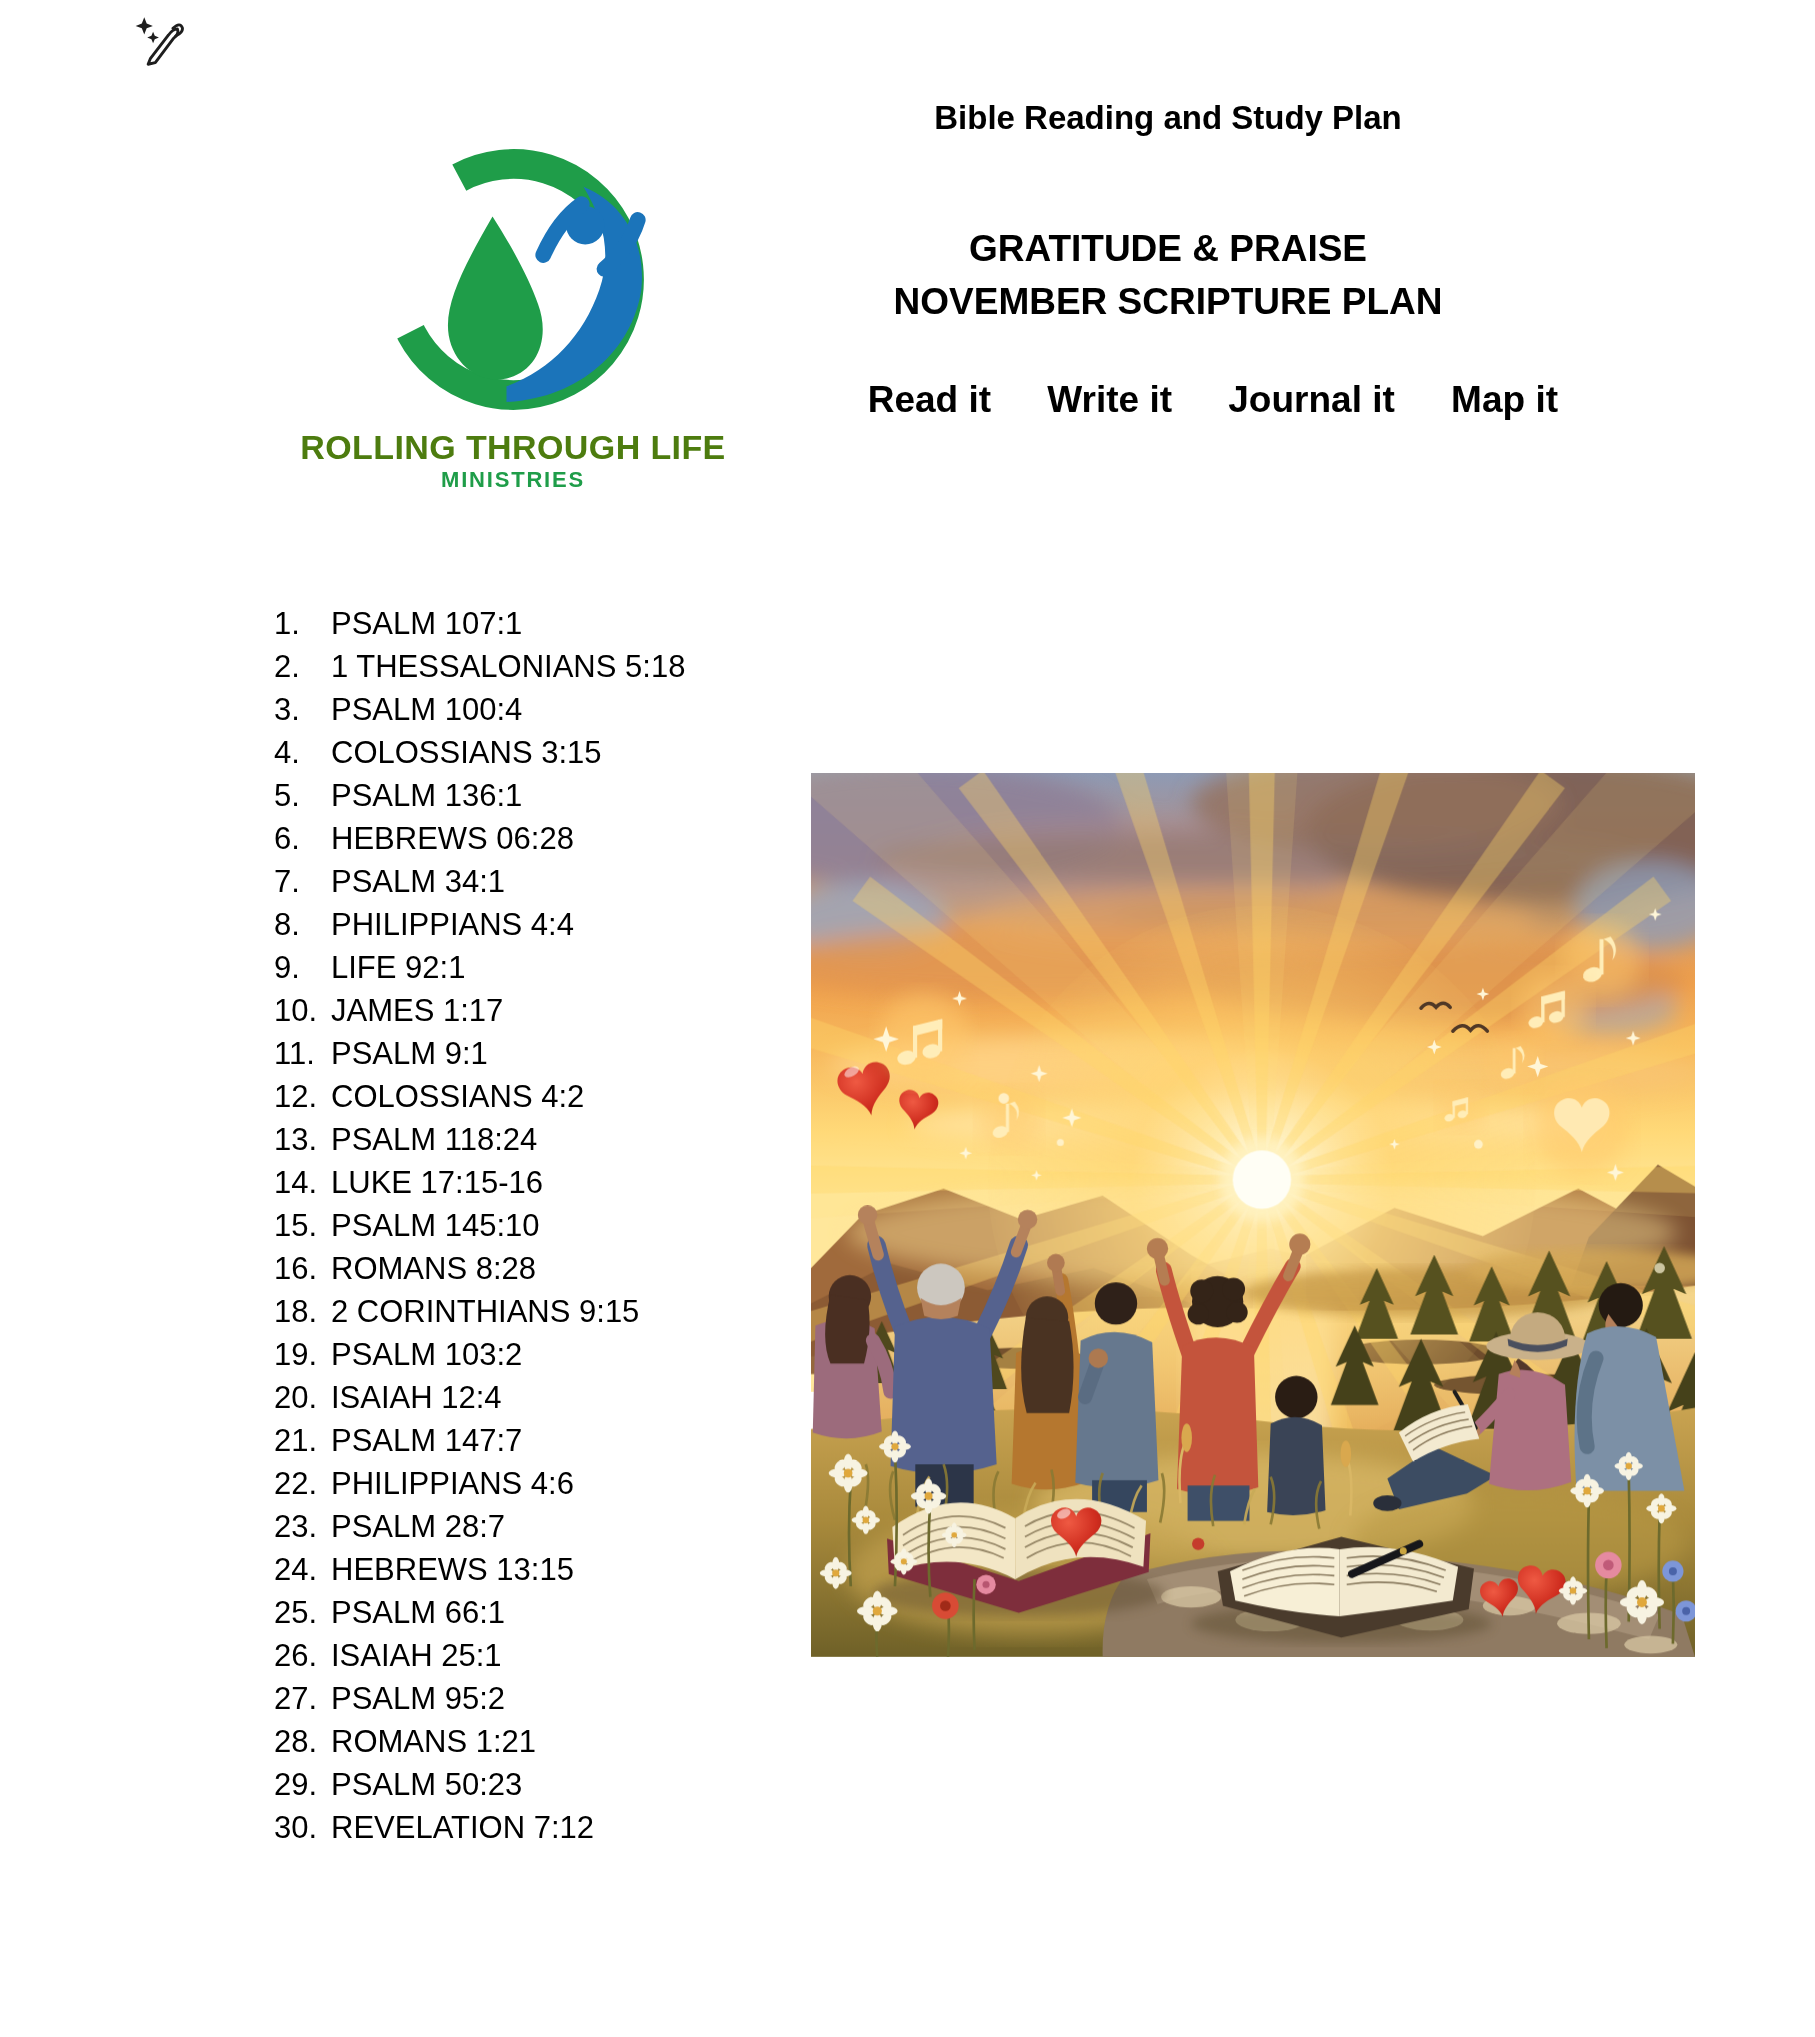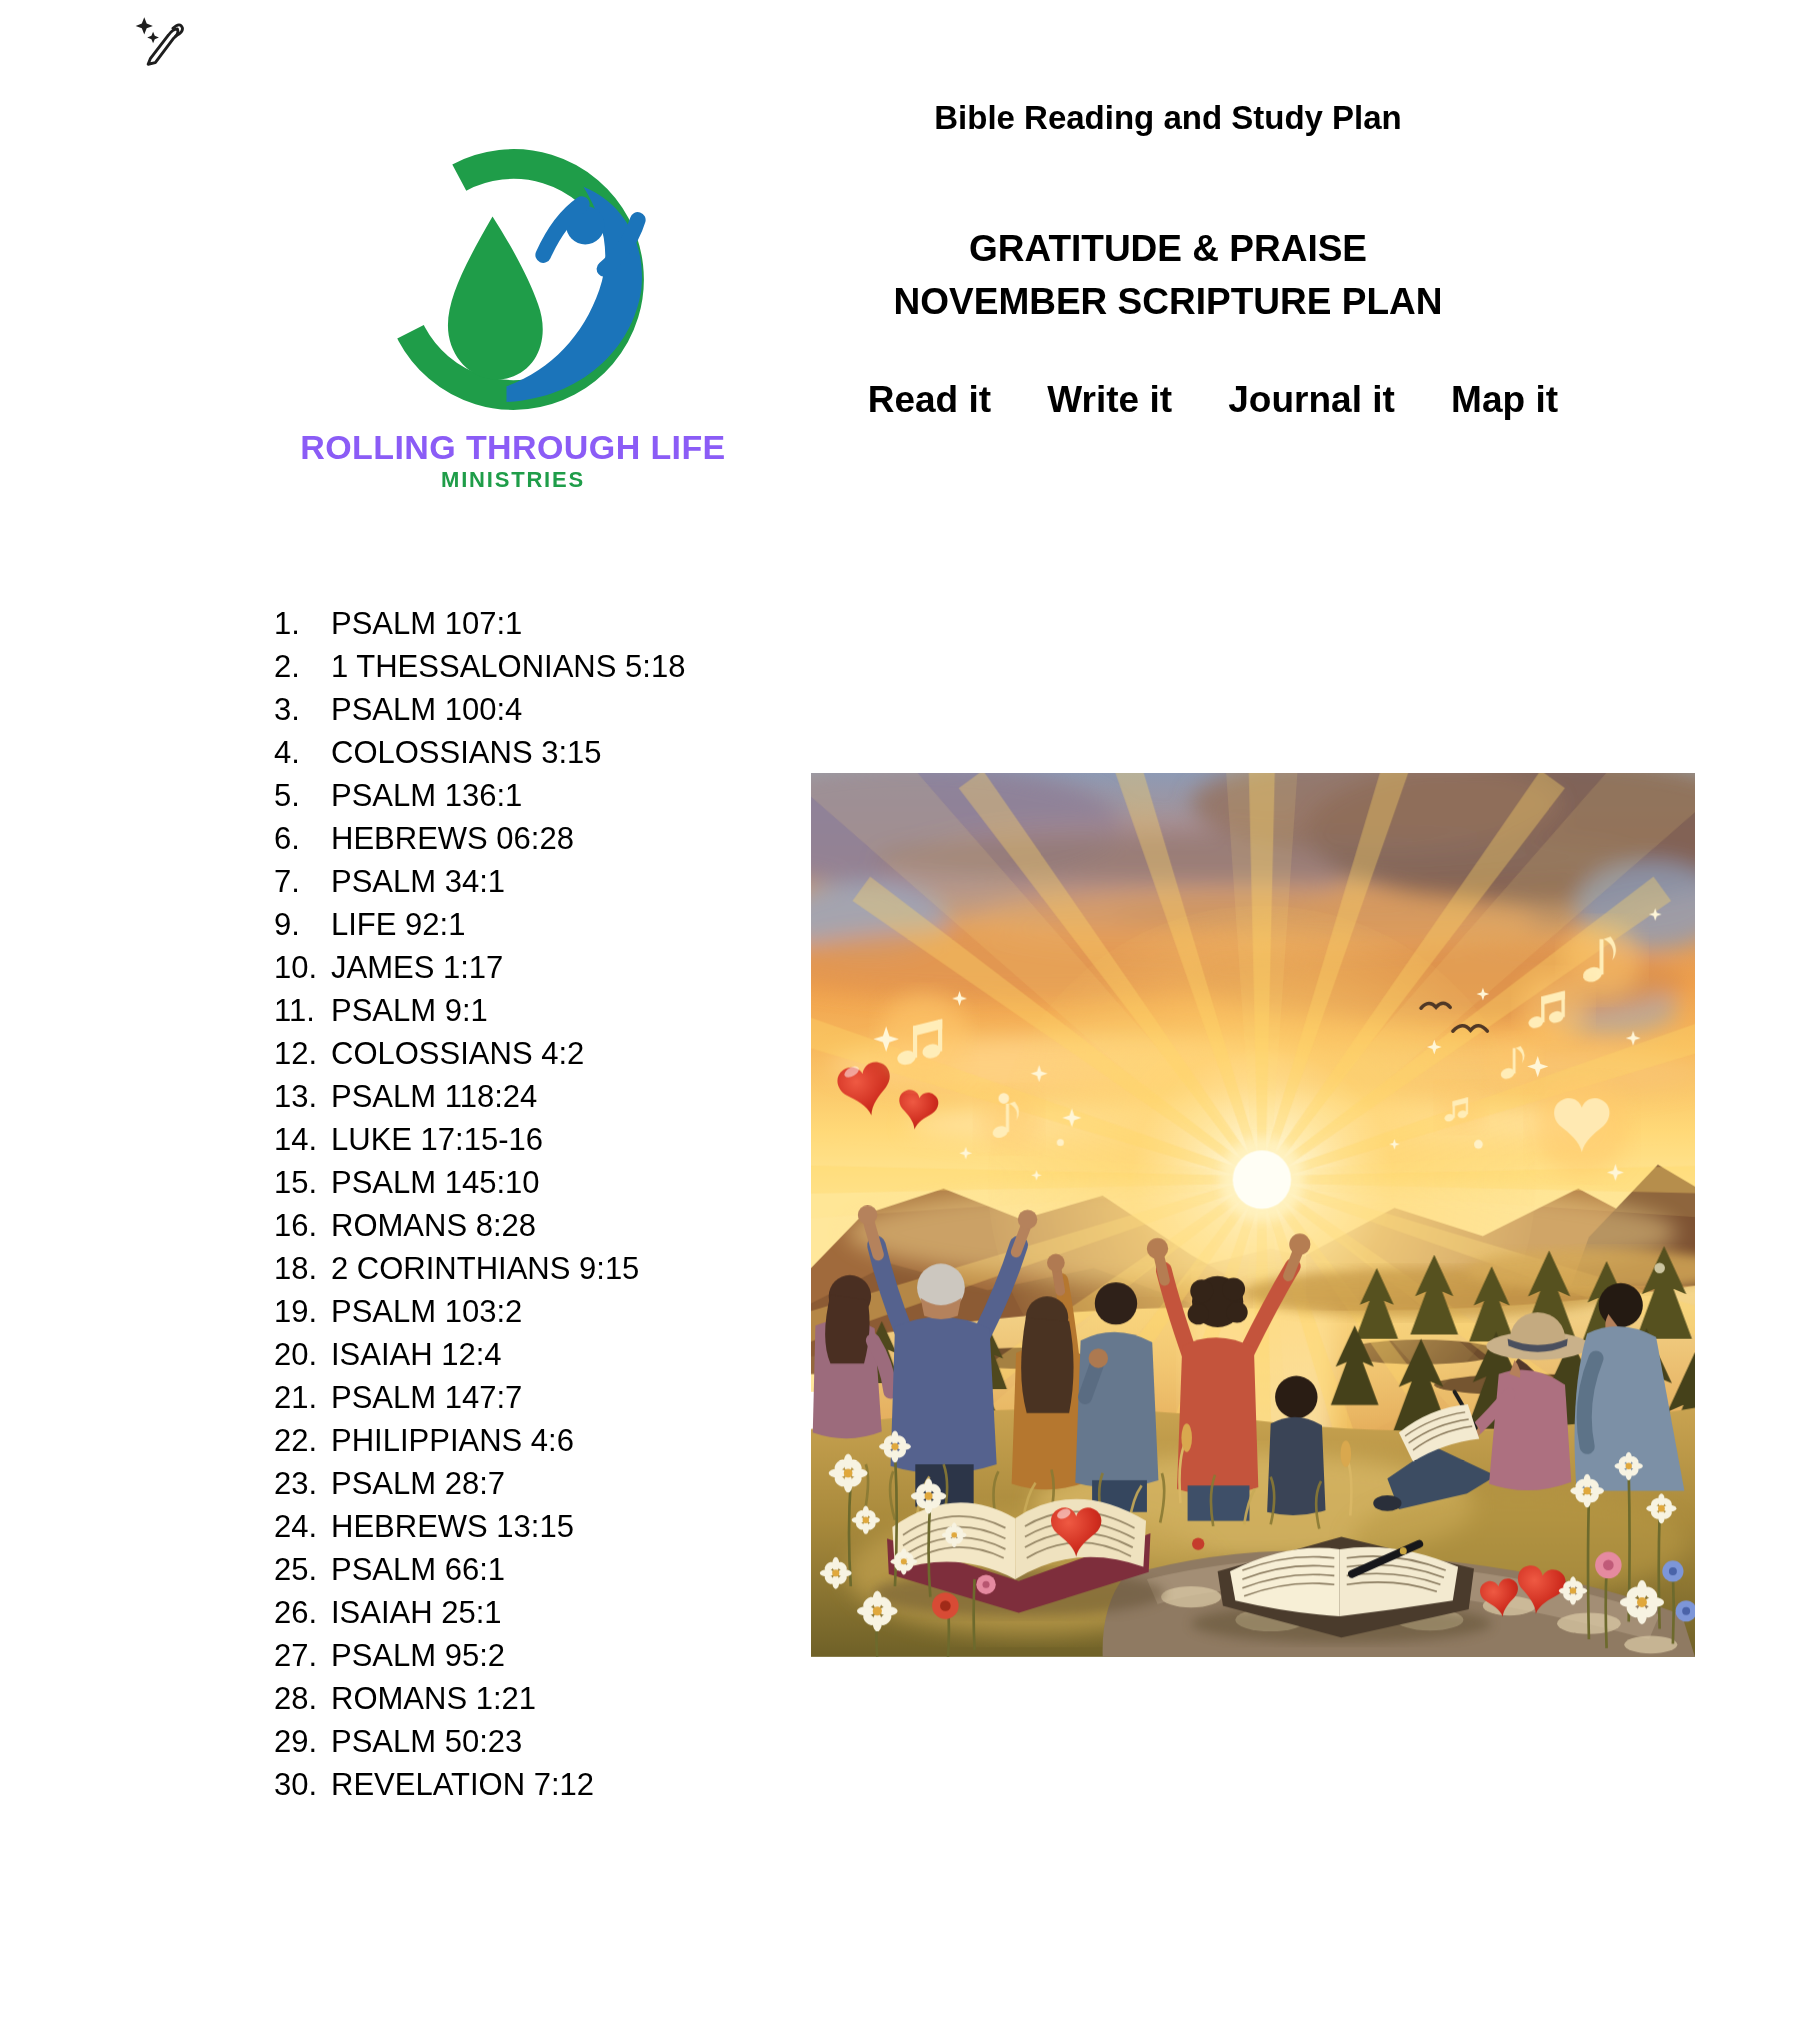--- a/index.html
+++ b/index.html
@@ -4,21 +4,21 @@
 <style>
   html,body{margin:0;padding:0;}
   body{
     width:1816px;height:2038px;position:relative;background:#ffffff;
     font-family:"Liberation Sans", sans-serif;color:#000;overflow:hidden;
   }
   .pen-icon{position:absolute;left:131px;top:14px;width:53px;height:53px;cursor:pointer;}
   
   .logo{position:absolute;left:238px;top:122px;width:470px;text-align:center;}
   .logo-mark{width:351px;height:280px;display:block;margin:0 auto;}
-  .logo-name{font-size:34px;font-weight:bold;color:#8b5cf6;letter-spacing:0.4px;margin-top:12.4px;white-space:nowrap;}
+  .logo-name{font-size:34px;font-weight:bold;color:#4d7c0f;letter-spacing:0.4px;margin-top:12.4px;white-space:nowrap;}
   .logo-sub{font-size:22px;font-weight:bold;color:#1f9d49;letter-spacing:1.8px;}
   
   .hdr{position:absolute;left:778px;width:780px;text-align:center;white-space:nowrap;margin-top:40px;}
   .title{top:99px;font-size:33px;font-weight:bold;}
   .sub1{top:188px;font-size:37px;font-weight:bold;}
   .sub2{top:241px;font-size:37px;font-weight:bold;}
   .actions{top:339px;font-size:37px;font-weight:bold;text-align:right;}
   .actions span{display:inline-block;}
   .actions span + span{margin-left:46px;}
   
@@ -84,20 +84,23 @@
       <span class="num">4.</span><span class="ref">COLOSSIANS 3:15</span>
     </li>
       <li>
       <span class="num">5.</span><span class="ref">PSALM 136:1</span>
     </li>
       <li>
       <span class="num">6.</span><span class="ref">HEBREWS 06:28</span>
     </li>
       <li>
       <span class="num">7.</span><span class="ref">PSALM 34:1</span>
+    </li>
+      <li>
+      <span class="num">8.</span><span class="ref">PHILIPPIANS 4:4</span>
     </li>
       <li>
       <span class="num">9.</span><span class="ref">LIFE 92:1</span>
     </li>
       <li>
       <span class="num">10.</span><span class="ref">JAMES 1:17</span>
     </li>
       <li>
       <span class="num">11.</span><span class="ref">PSALM 9:1</span>
     </li>

